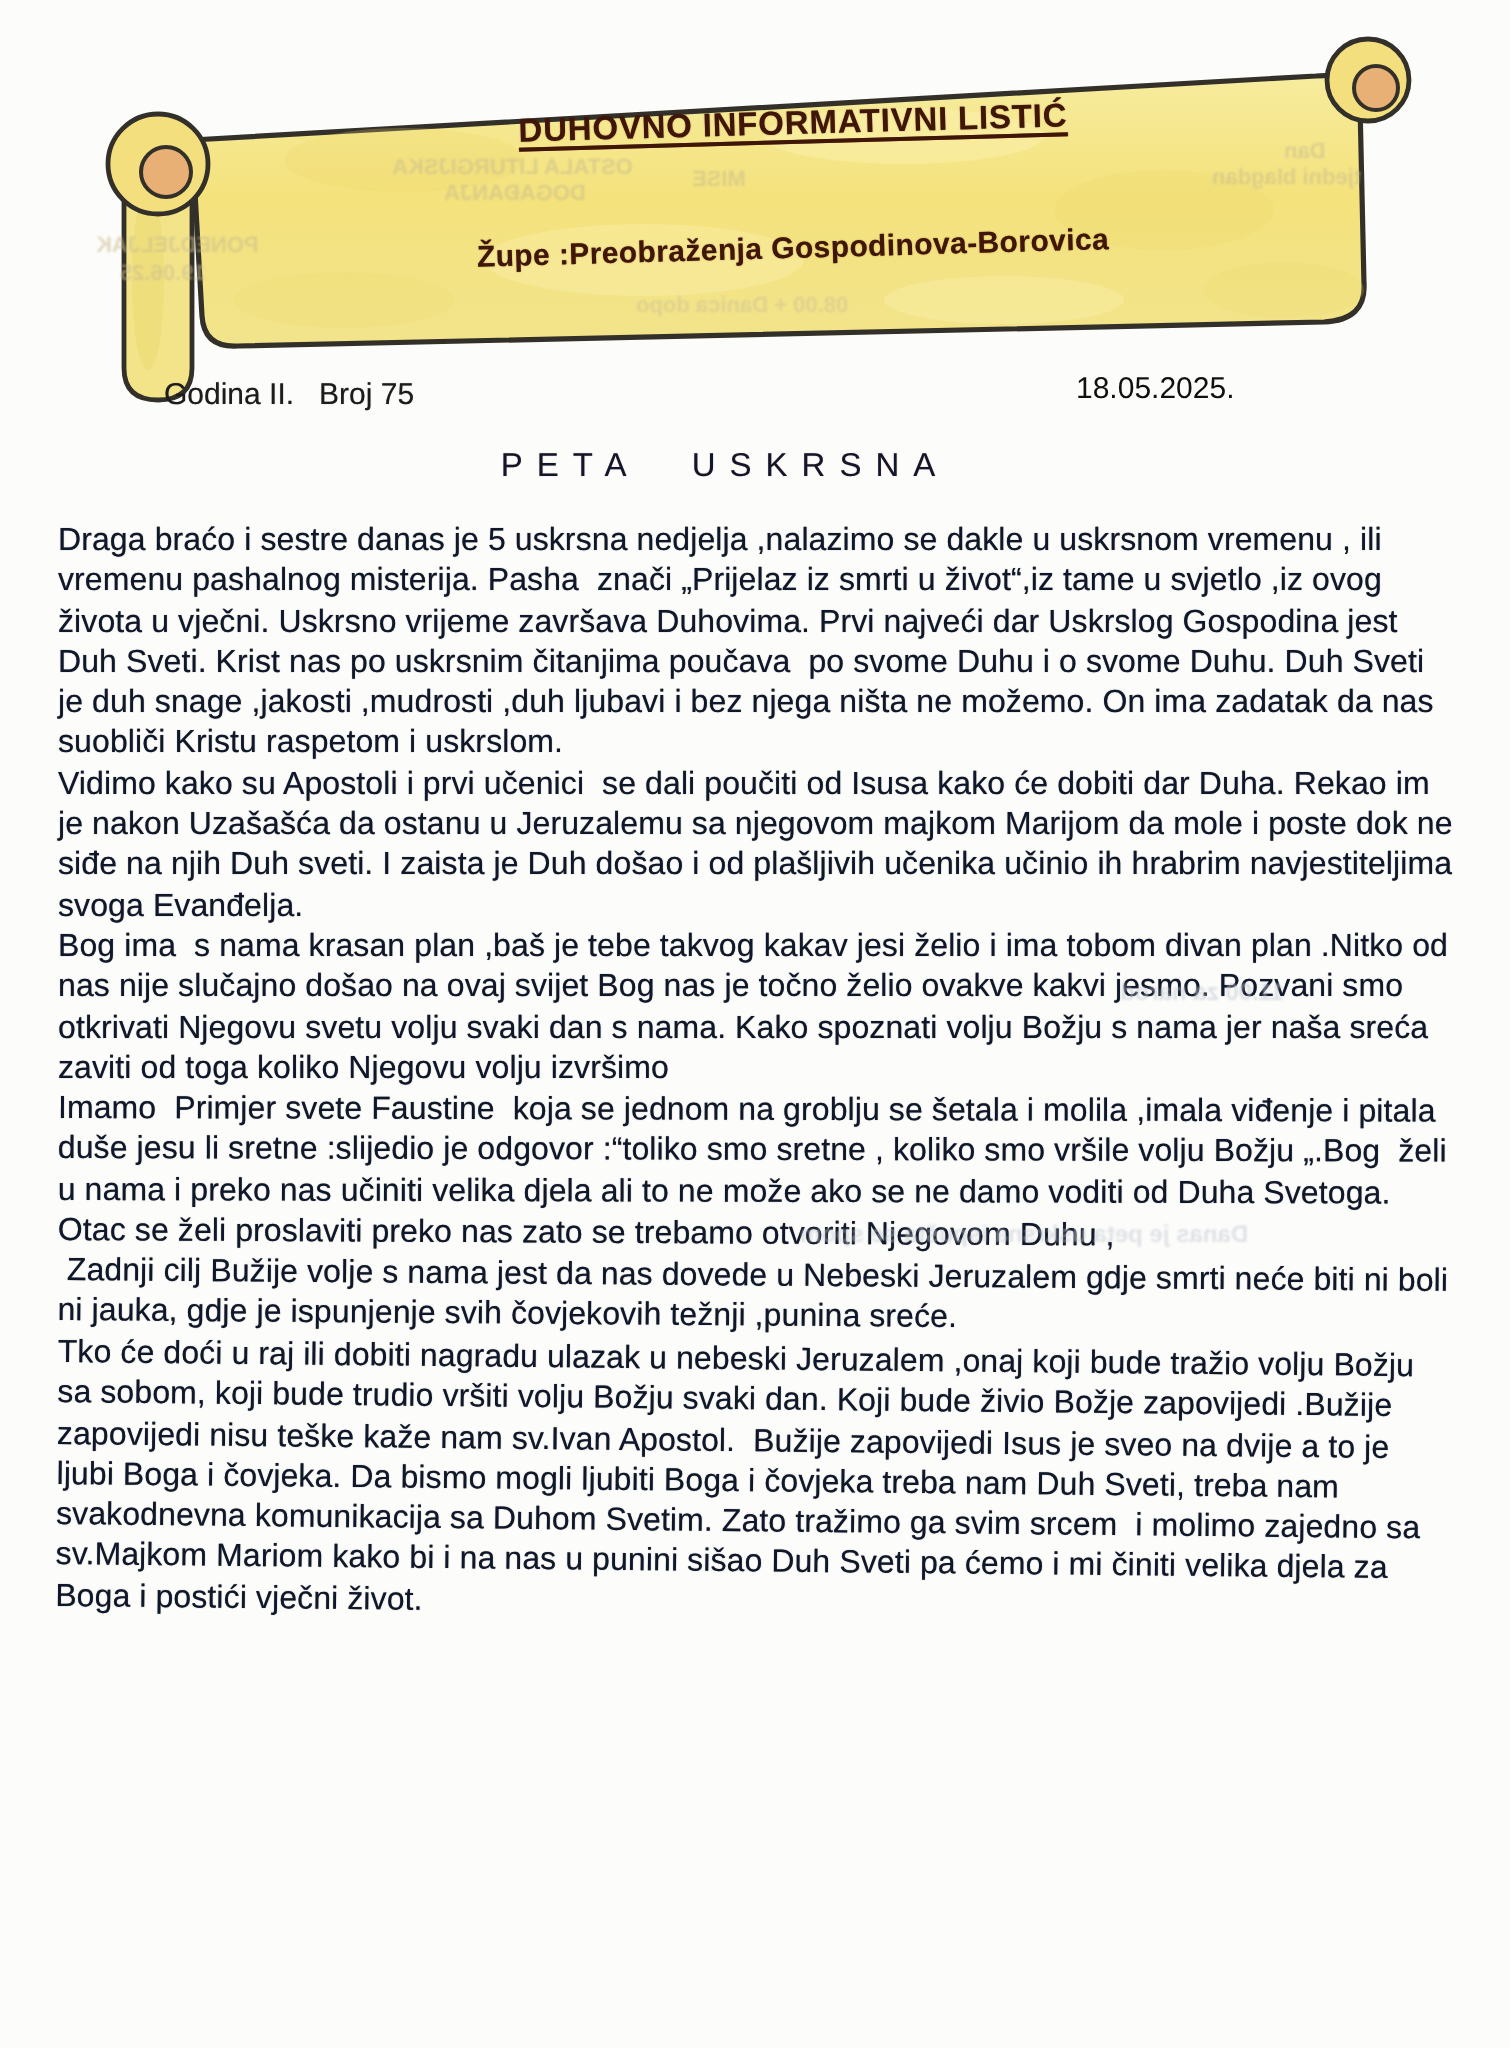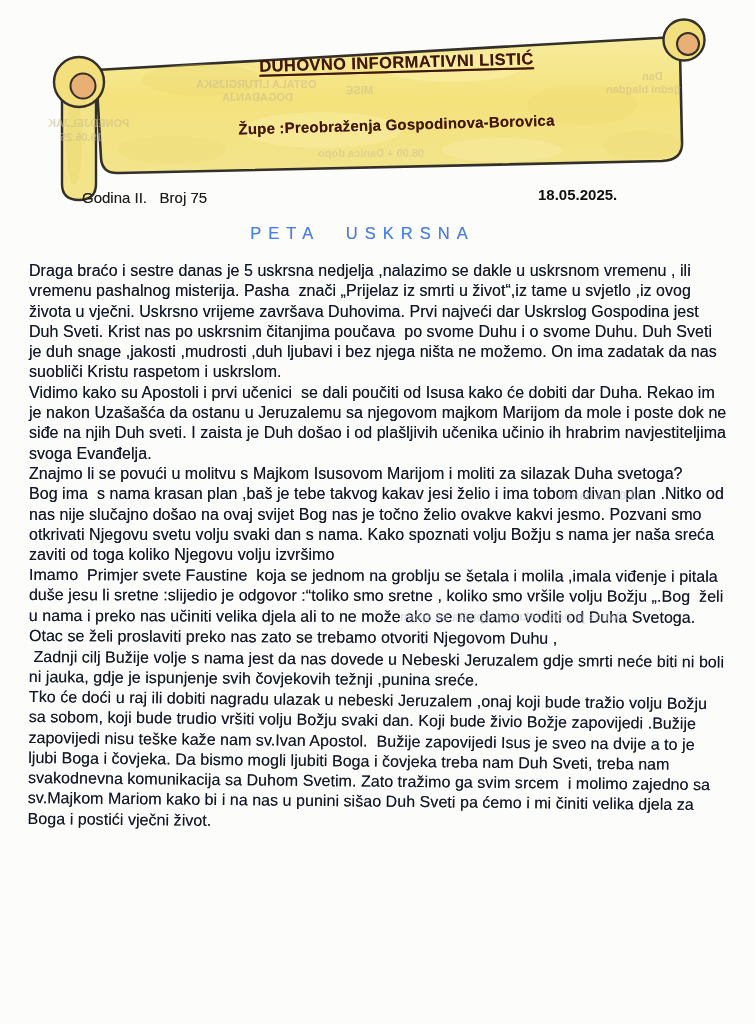--- a/index.html
+++ b/index.html
@@ -15,25 +15,25 @@
     position:absolute;left:100px;right:62px;text-align:center;
     color:#3f1608;font-weight:bold;transform:rotate(-1.6deg);
     text-shadow:0 0 .6px rgba(80,20,5,.65);
   }
   .banner-title{top:53px;font-size:16.5px;letter-spacing:.4px;
     text-decoration:underline;text-decoration-thickness:1.6px;text-underline-offset:3px;}
   .banner-subtitle{top:116px;font-size:15px;letter-spacing:.2px;}
   
   .edition{position:absolute;left:82px;top:189px;font-size:15px;color:#1c1c1c;white-space:pre;
     text-shadow:0 0 .4px rgba(0,0,0,.5);}
-  .issue-date{position:absolute;left:538px;top:186px;font-size:15px;font-weight:bold;color:#101010;}
+  .issue-date{position:absolute;left:538px;top:186px;font-size:15px;font-weight:normal;color:#101010;}
   
   .heading{
     position:absolute;left:0;right:30px;top:224px;text-align:center;
-    color:#3b82f6;font-size:16.5px;letter-spacing:7px;word-spacing:15px;
+    color:#0f172a;font-size:16.5px;letter-spacing:7px;word-spacing:15px;
     text-shadow:0 0 .5px rgba(185,70,85,.6);
   }
   
   .body-text{
     position:absolute;left:29px;top:261px;width:699px;
     font-size:16px;line-height:20.3px;color:#0f172a;
     text-shadow:0 0 .5px rgba(0,0,0,.6);
     letter-spacing:.05px;
   }
   .para{margin:0;white-space:pre-wrap;transform-origin:0 0;}
@@ -90,21 +90,20 @@
   <div class="heading">PETA USKRSNA</div>
 
   <div class="body-text">
 
       <p class="para">Draga braćo i sestre danas je 5 uskrsna nedjelja ,nalazimo se dakle u uskrsnom vremenu , ili vremenu pashalnog misterija. Pasha  znači „Prijelaz iz smrti u život“,iz tame u svjetlo ,iz ovog života u vječni. Uskrsno vrijeme završava Duhovima. Prvi najveći dar Uskrslog Gospodina jest Duh Sveti. Krist nas po uskrsnim čitanjima poučava  po svome Duhu i o svome Duhu. Duh Sveti je duh snage ,jakosti ,mudrosti ,duh ljubavi i bez njega ništa ne možemo. On ima zadatak da nas suobliči Kristu raspetom i uskrslom.</p>
 
       <p class="para">Vidimo kako su Apostoli i prvi učenici  se dali poučiti od Isusa kako će dobiti dar Duha. Rekao im je nakon Uzašašća da ostanu u Jeruzalemu sa njegovom majkom Marijom da mole i poste dok ne siđe na njih Duh sveti. I zaista je Duh došao i od plašljivih učenika učinio ih hrabrim navjestiteljima svoga Evanđelja.</p>
 
 
 
-      <p class="para">Znajmo li se povući u molitvu s Majkom Isusovom Marijom i moliti za silazak Duha svetoga?</p>
 
 
       <p class="para">Bog ima  s nama krasan plan ,baš je tebe takvog kakav jesi želio i ima tobom divan plan .Nitko od nas nije slučajno došao na ovaj svijet Bog nas je točno želio ovakve kakvi jesmo. Pozvani smo otkrivati Njegovu svetu volju svaki dan s nama. Kako spoznati volju Božju s nama jer naša sreća zaviti od toga koliko Njegovu volju izvršimo</p>
 
       <p class="para" style="transform: rotate(0.15deg);">Imamo  Primjer svete Faustine  koja se jednom na groblju se šetala i molila ,imala viđenje i pitala duše jesu li sretne :slijedio je odgovor :“toliko smo sretne , koliko smo vršile volju Božju „.Bog  želi u nama i preko nas učiniti velika djela ali to ne može ako se ne damo voditi od Duha Svetoga.</p>
 
       <p class="para" style="transform: rotate(0.3deg);">Otac se želi proslaviti preko nas zato se trebamo otvoriti Njegovom Duhu ,</p>
 
       <p class="para" style="transform: rotate(0.45deg);"> Zadnji cilj Bužije volje s nama jest da nas dovede u Nebeski Jeruzalem gdje smrti neće biti ni boli ni jauka, gdje je ispunjenje svih čovjekovih težnji ,punina sreće.</p>
 

